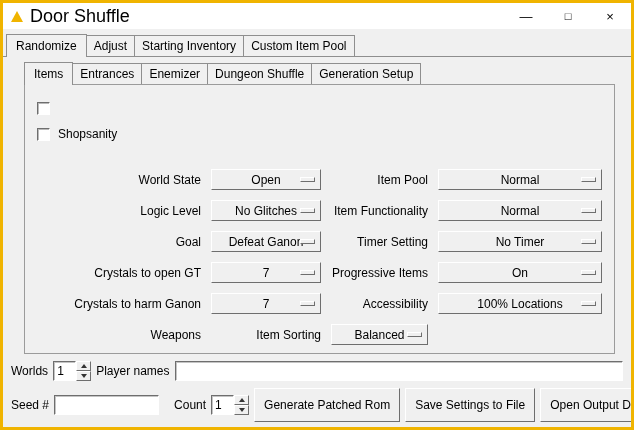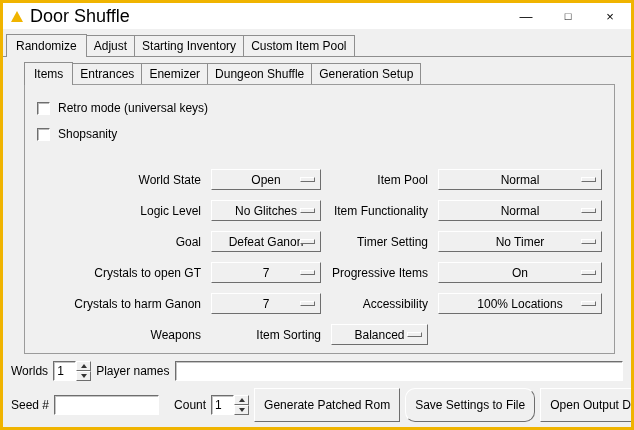--- a/index.html
+++ b/index.html
@@ -130,21 +130,21 @@
     display:flex;align-items:center;justify-content:center;padding:0;
   }
   .tri-up{width:0;height:0;border-left:3px solid transparent;border-right:3px solid transparent;border-bottom:4px solid #333;}
   .tri-down{width:0;height:0;border-left:3px solid transparent;border-right:3px solid transparent;border-top:4px solid #333;}
   .btn{
     height:34px;padding:0 9px;
     background:var(--content-bg);
     border:1px solid;border-color:#fff #6e6e6e #6e6e6e #fff;
     font:inherit;display:inline-flex;align-items:center;white-space:nowrap;
   }
-  .ml-auto{margin-left:auto;border-radius:10px;}
+  .ml-auto{margin-left:auto;}
 </style>
 </head>
 <body>
 
 <div class="window">
 
   <div class="titlebar">
     <span class="app-icon"></span>
     <span class="title-text">Door Shuffle</span>
     <div class="win-controls">
@@ -170,21 +170,20 @@
         <div class="tab">Entrances</div>
         <div class="tab">Enemizer</div>
         <div class="tab">Dungeon Shuffle</div>
         <div class="tab">Generation Setup</div>
       </div>
 
       <div class="inner-body">
 
         <div class="check-row">
           <span class="checkbox"></span>
-          <span>Retro mode (universal keys)</span>
         </div>
         <div class="check-row">
           <span class="checkbox"></span>
           <span>Shopsanity</span>
         </div>
 
         <div class="options-grid">
 
           <span class="opt-label">World State</span>
           <div class="dropdown">

